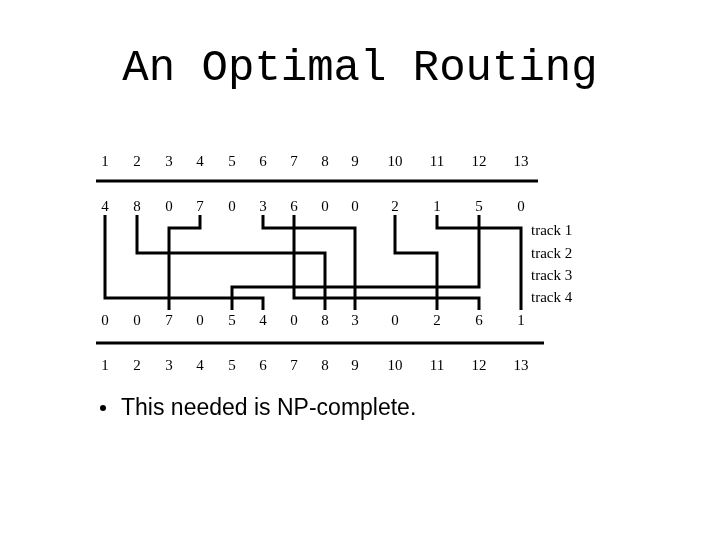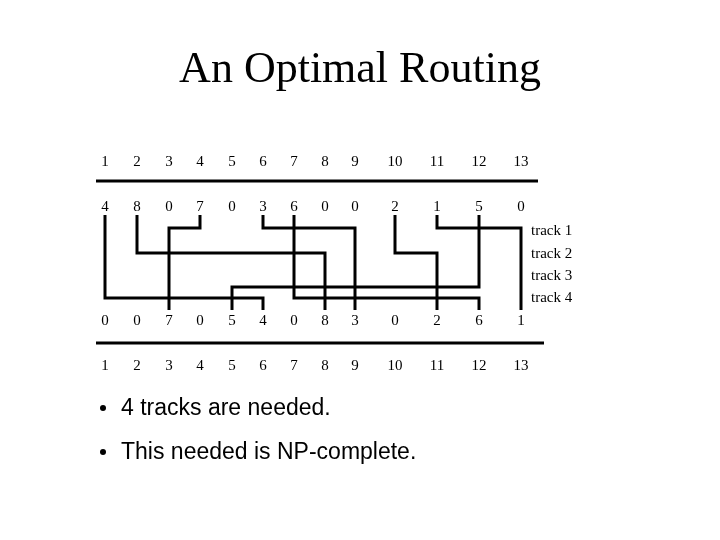--- a/index.html
+++ b/index.html
@@ -10,21 +10,21 @@
     overflow: hidden;
     font-family: "Liberation Sans", sans-serif;
     color: #000000;
   }
   .slide-title {
     position: absolute;
     top: 45px; left: 0; width: 720px;
     text-align: center;
     font-size: 44px;
     line-height: 1.05;
-    font-family: Liberation Serif, serif;
+    font-family: Liberation Mono, monospace;
     color: #000000;
     white-space: nowrap;
   }
   #routing-svg {
     position: absolute;
     left: 0; top: 0;
   }
   .bullet-list {
     position: absolute;
     left: 100px; top: 392px;
@@ -117,19 +117,15 @@
     <polyline points="294,215 294,298 479,298 479,310" fill="none" stroke="#000000" stroke-width="3" stroke-linejoin="miter" stroke-linecap="butt"></polyline>
     <text x="531" y="235" fill="#000000" font-family="&quot;Liberation Serif&quot;, serif" font-size="15" text-anchor="start">track 1</text>
     <text x="531" y="258" fill="#000000" font-family="&quot;Liberation Serif&quot;, serif" font-size="15" text-anchor="start">track 2</text>
     <text x="531" y="280" fill="#000000" font-family="&quot;Liberation Serif&quot;, serif" font-size="15" text-anchor="start">track 3</text>
     <text x="531" y="302" fill="#000000" font-family="&quot;Liberation Serif&quot;, serif" font-size="15" text-anchor="start">track 4</text>
   </svg>
 
 <div class="bullet-list">
   <div class="bullet-row">
     <span class="bullet-dot"></span>
-    <span>4 tracks are needed.</span>
-  </div>
-  <div class="bullet-row">
-    <span class="bullet-dot"></span>
     <span>This needed is NP-complete.</span>
   </div>
 </div>
 
 </body></html>

